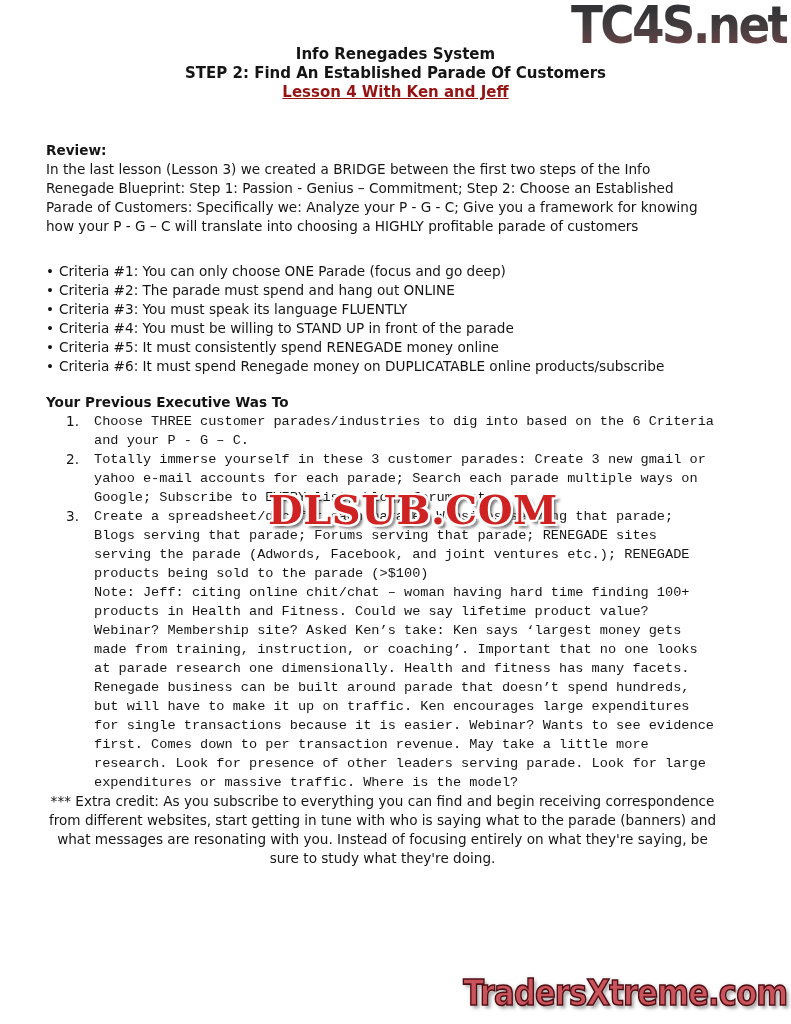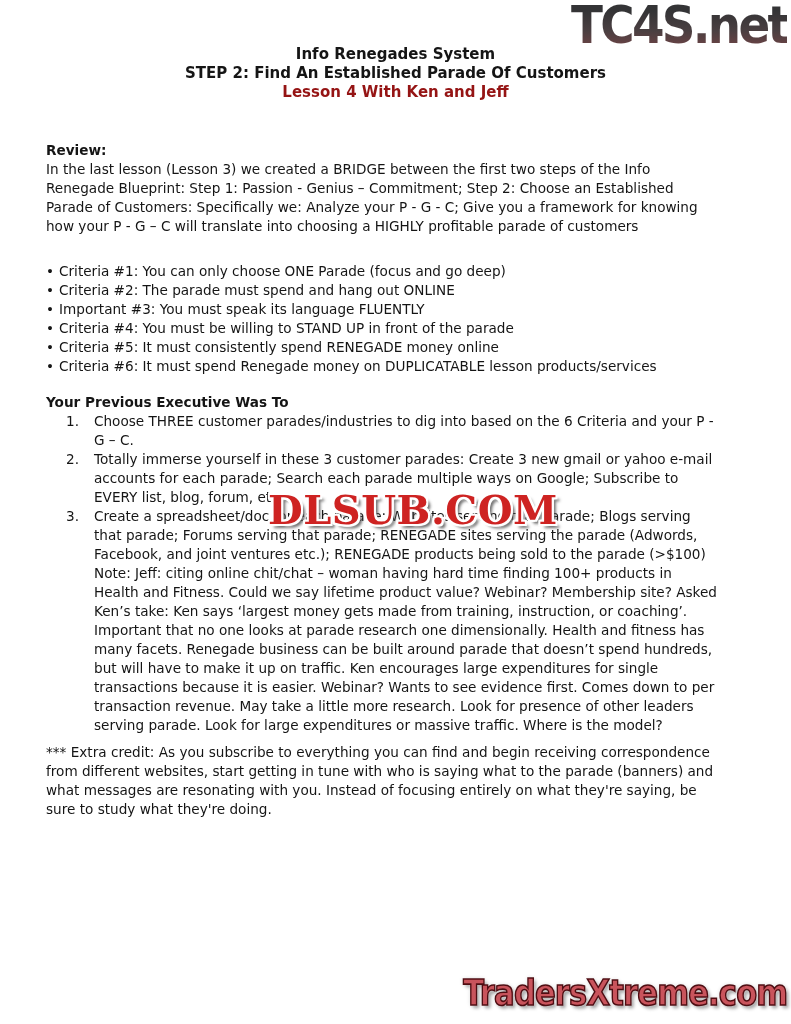--- a/index.html
+++ b/index.html
@@ -17,32 +17,32 @@
     position: absolute; top: -3px; right: 4px;
     font-weight: bold; font-size: 52px; line-height: 56px; letter-spacing: -3px;
     background: linear-gradient(180deg, #343436 25%, #4a3f41 60%, #6e4345 92%);
     -webkit-background-clip: text; background-clip: text; color: transparent;
     transform: scaleX(0.9); transform-origin: 100% 0;
     white-space: nowrap;
   }
 
   
   .doc-header { padding-top: 45px; text-align: center; font-weight: bold; font-size: 15px; line-height: 19px; }
-  .doc-header .red { color: #951414; }
+  .doc-header .red { color: #951414; text-decoration: underline; }
 
   .bold { font-weight: bold; }
   .review { margin-top: 39px; }
   .criteria { margin-top: 26px; }
   .bullet-line .bullet { margin-right: 5px; }
   .assignment { margin-top: 17px; }
   .olist { margin-left: 20px; }
   .oli { display: flex; }
   .oli .num { flex: 0 0 28px; box-sizing: border-box; padding-right: 4px; }
-  .oli .itext { flex: 1 1 auto; }
-  .extra-credit { margin-top: 8px; }
+  .oli .itext { flex: 1 1 auto; font-family: Liberation Mono, monospace; }
+  .extra-credit { margin-top: 0; text-align: center; }
 
   
   .watermark {
     position: absolute; left: 268px; top: 489px;
     font-family: "DejaVu Serif", serif; font-weight: bold;
     font-size: 40px; line-height: 42px; letter-spacing: 0.5px;
     color: #ce2322; white-space: nowrap;
     text-shadow:
       -2px -2px 0 #ffffff, 2px -2px 0 #ffffff, -2px 2px 0 #ffffff, 2px 2px 0 #ffffff,
       -2px 0 0 #ffffff, 2px 0 0 #ffffff, 0 -2px 0 #ffffff, 0 2px 0 #ffffff,
@@ -75,24 +75,24 @@
   <div class="content">
 
     <div class="review">
       <div class="bold">Review:</div>
       <div>In the last lesson (Lesson 3) we created a BRIDGE between the first two steps of the Info Renegade Blueprint: Step 1: Passion - Genius – Commitment; Step 2: Choose an Established Parade of Customers: Specifically we: Analyze your P - G - C; Give you a framework for knowing how your P - G – C will translate into choosing a HIGHLY profitable parade of customers</div>
     </div>
 
     <div class="criteria">
       <div class="bullet-line"><span class="bullet">•</span><span>Criteria #1: You can only choose ONE Parade (focus and go deep)</span></div>
       <div class="bullet-line"><span class="bullet">•</span><span>Criteria #2: The parade must spend and hang out ONLINE</span></div>
-      <div class="bullet-line"><span class="bullet">•</span><span>Important #3: You must speak its language FLUENTLY</span></div>
+      <div class="bullet-line"><span class="bullet">•</span><span>Criteria #3: You must speak its language FLUENTLY</span></div>
       <div class="bullet-line"><span class="bullet">•</span><span>Criteria #4: You must be willing to STAND UP in front of the parade</span></div>
       <div class="bullet-line"><span class="bullet">•</span><span>Criteria #5: It must consistently spend RENEGADE money online</span></div>
-      <div class="bullet-line"><span class="bullet">•</span><span>Criteria #6: It must spend Renegade money on DUPLICATABLE lesson products/services</span></div>
+      <div class="bullet-line"><span class="bullet">•</span><span>Criteria #6: It must spend Renegade money on DUPLICATABLE online products/subscribe</span></div>
     </div>
 
     <div class="assignment">
       <div class="bold">Your Previous Executive Was To</div>
       <div class="olist">
         <div class="oli">
           <span class="num">1.</span>
           <span class="itext">Choose THREE customer parades/industries to dig into based on the 6 Criteria and your P - G – C.</span>
         </div>
         <div class="oli">

